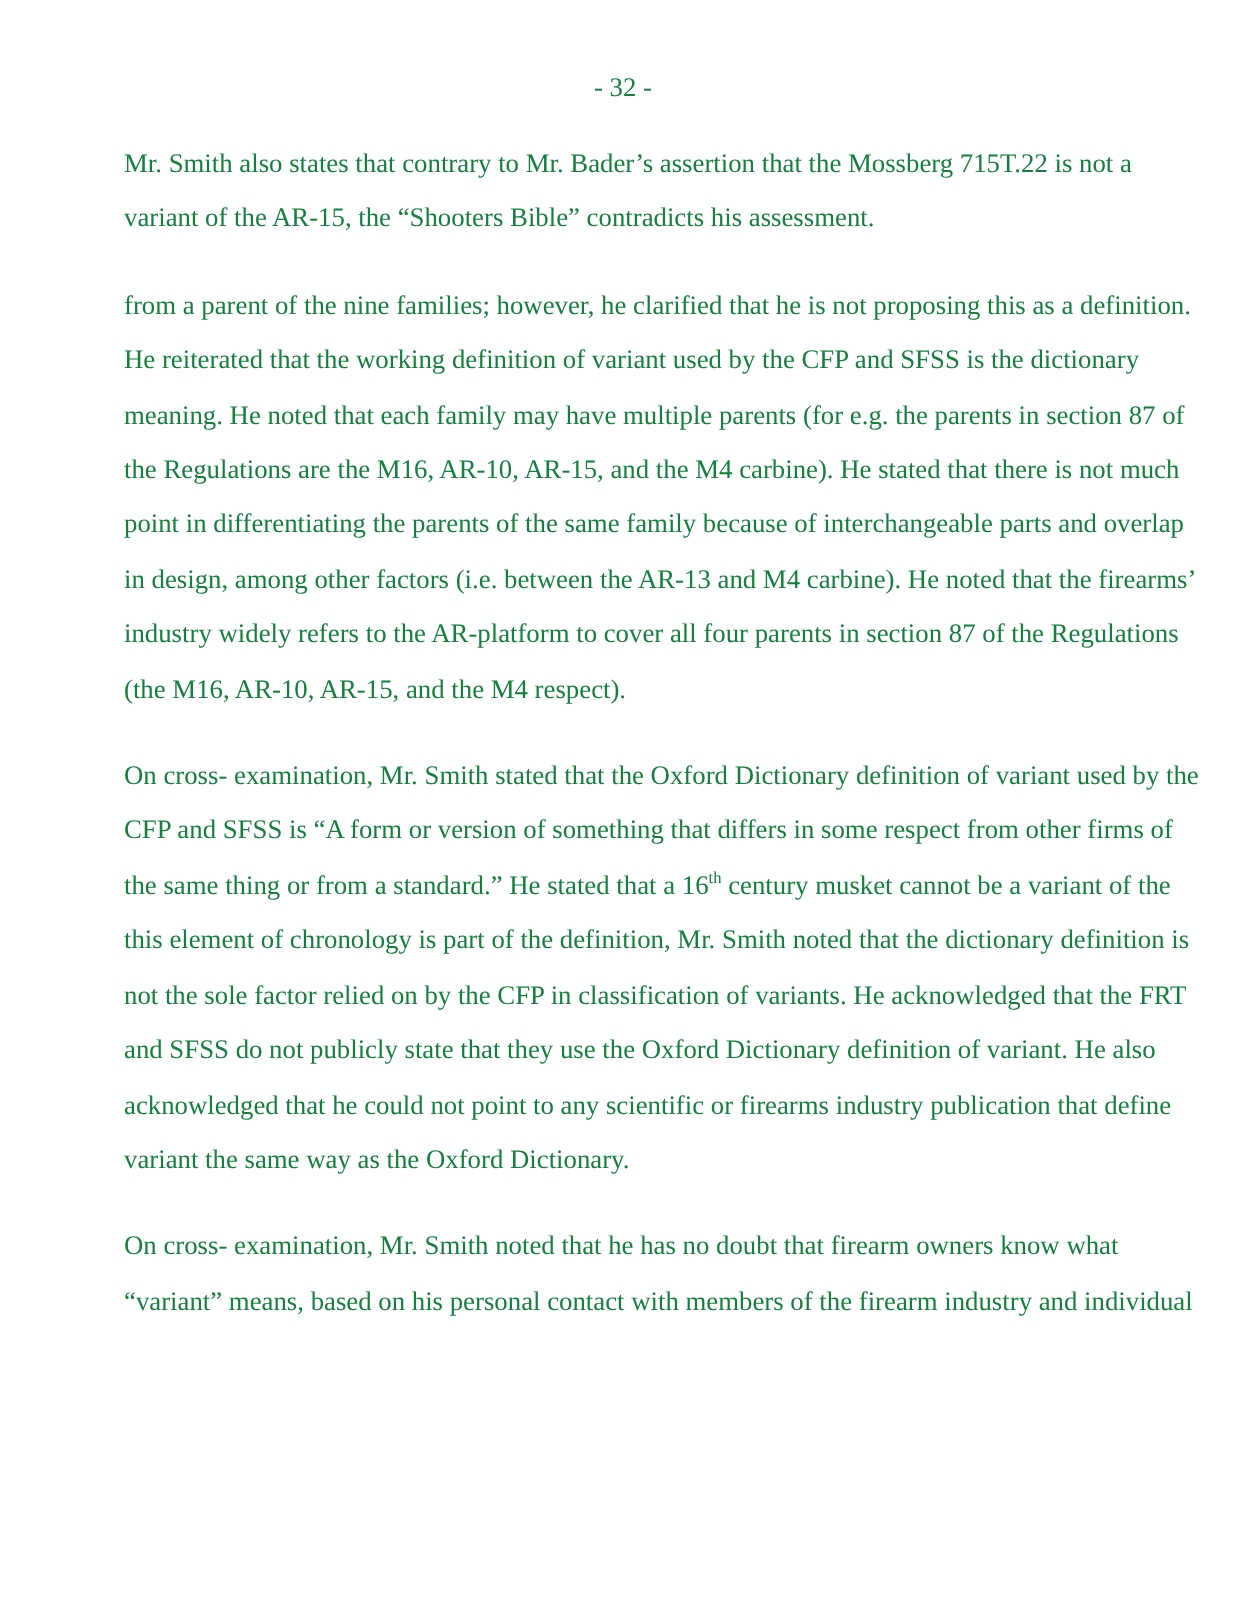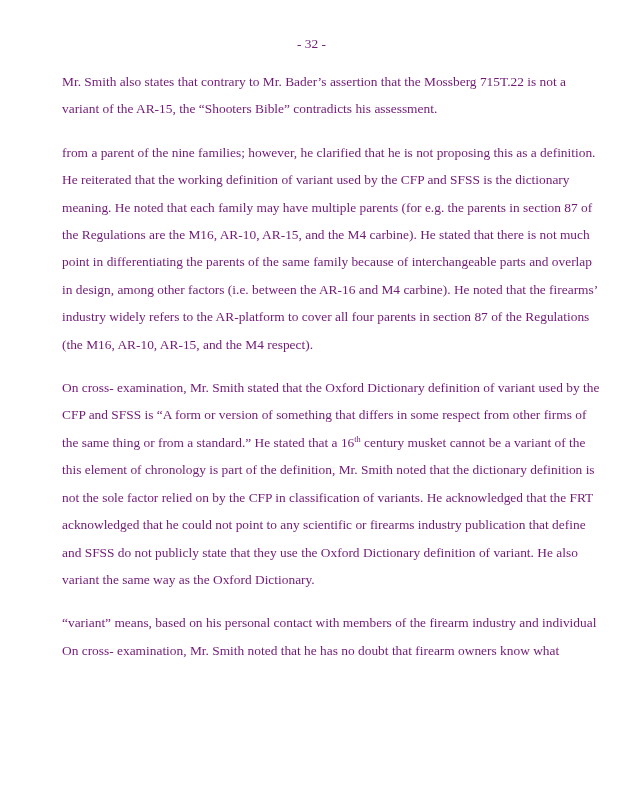--- a/index.html
+++ b/index.html
@@ -5,21 +5,21 @@
   html, body {
     margin: 0;
     padding: 0;
     background: #ffffff;
   }
   .page {
     position: relative;
     width: 623px;
     height: 807px;
     background: #ffffff;
-    color: #701a75;
+    color: #15803d;
     font-family: "Liberation Serif", "DejaVu Serif", serif;
     font-size: 13.4px;
     box-sizing: border-box;
     padding: 36px 62px 0 62px;
     overflow: hidden;
   }
   .page-number {
     text-align: center;
     line-height: 16px;
     margin-bottom: 6px;
@@ -46,32 +46,32 @@
       <div class="paragraph">
         <div class="line">Mr. Smith also states that contrary to Mr. Bader’s assertion that the Mossberg 715T.22 is not a</div>
         <div class="line">variant of the AR-15, the “Shooters Bible” contradicts his assessment.</div>
       </div>
       <div class="paragraph">
         <div class="line">from a parent of the nine families; however, he clarified that he is not proposing this as a definition.</div>
         <div class="line">He reiterated that the working definition of variant used by the CFP and SFSS is the dictionary</div>
         <div class="line">meaning. He noted that each family may have multiple parents (for e.g. the parents in section 87 of</div>
         <div class="line">the Regulations are the M16, AR-10, AR-15, and the M4 carbine). He stated that there is not much</div>
         <div class="line">point in differentiating the parents of the same family because of interchangeable parts and overlap</div>
-        <div class="line">in design, among other factors (i.e. between the AR-16 and M4 carbine). He noted that the firearms’</div>
+        <div class="line">in design, among other factors (i.e. between the AR-13 and M4 carbine). He noted that the firearms’</div>
         <div class="line">industry widely refers to the AR-platform to cover all four parents in section 87 of the Regulations</div>
         <div class="line">(the M16, AR-10, AR-15, and the M4 respect).</div>
       </div>
       <div class="paragraph">
         <div class="line">On cross- examination, Mr. Smith stated that the Oxford Dictionary definition of variant used by the</div>
         <div class="line">CFP and SFSS is “A form or version of something that differs in some respect from other firms of</div>
         <div class="line">the same thing or from a standard.” He stated that a 16<sup>th</sup> century musket cannot be a variant of the</div>
         <div class="line">this element of chronology is part of the definition, Mr. Smith noted that the dictionary definition is</div>
         <div class="line">not the sole factor relied on by the CFP in classification of variants. He acknowledged that the FRT</div>
+        <div class="line">and SFSS do not publicly state that they use the Oxford Dictionary definition of variant. He also</div>
         <div class="line">acknowledged that he could not point to any scientific or firearms industry publication that define</div>
-        <div class="line">and SFSS do not publicly state that they use the Oxford Dictionary definition of variant. He also</div>
         <div class="line">variant the same way as the Oxford Dictionary.</div>
       </div>
       <div class="paragraph">
+        <div class="line">On cross- examination, Mr. Smith noted that he has no doubt that firearm owners know what</div>
         <div class="line">“variant” means, based on his personal contact with members of the firearm industry and individual</div>
-        <div class="line">On cross- examination, Mr. Smith noted that he has no doubt that firearm owners know what</div>
       </div>
     </div>
 </div>
 
 </body></html>

